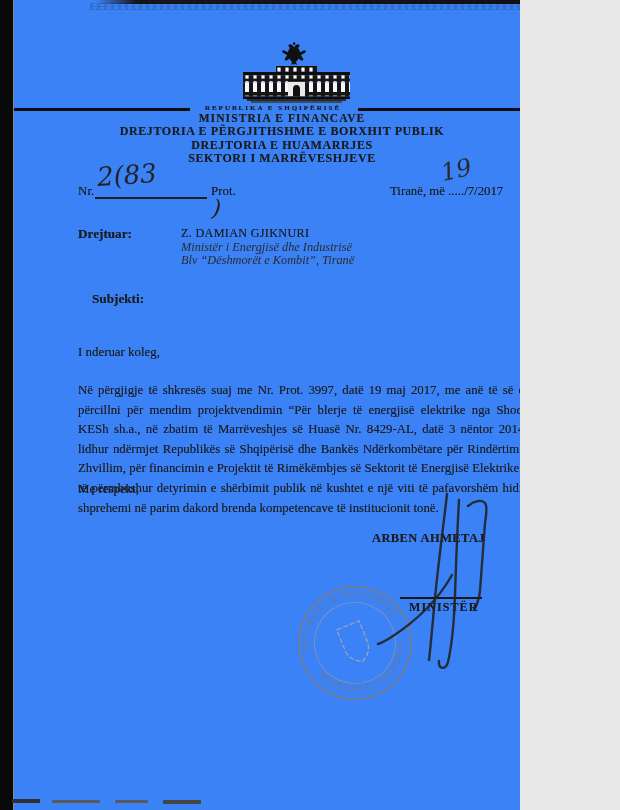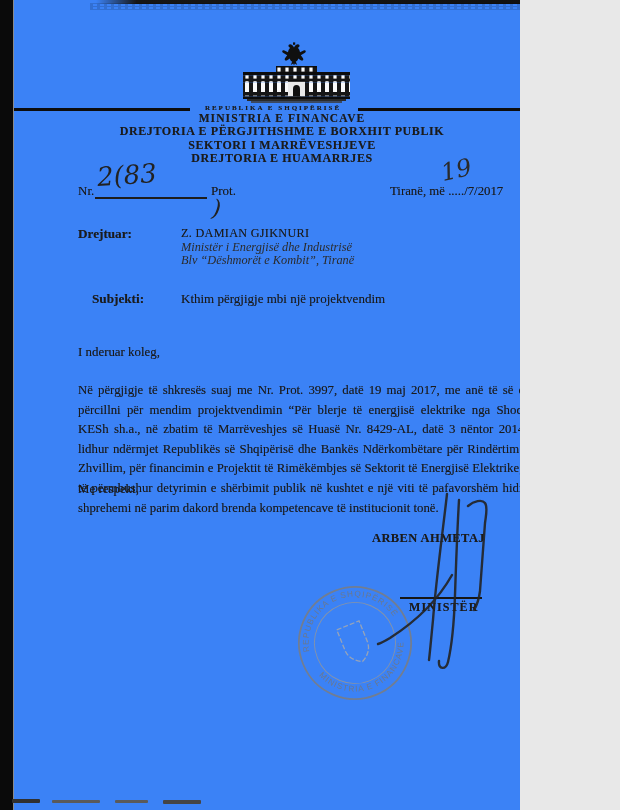--- a/index.html
+++ b/index.html
@@ -114,39 +114,38 @@
     </svg>
   </div>
 
   <div class="abs hrule hrule-left"></div>
   <div class="abs hrule hrule-right"></div>
   <div class="abs republic-small ink">REPUBLIKA E SHQIPËRISË</div>
 
   <div class="abs letterhead">
     <div class="lh-line1 ink">MINISTRIA E FINANCAVE</div>
     <div class="lh-line2 ink">DREJTORIA E PËRGJITHSHME E BORXHIT PUBLIK</div>
+    <div class="lh-line2 ink">DREJTORIA E HUAMARRJES</div>
     <div class="lh-line2 ink">SEKTORI I MARRËVESHJEVE</div>
-    <div class="lh-line2 ink">DREJTORIA E HUAMARRJES</div>
   </div>
 
   <div class="abs nr-label ink">Nr.</div>
   <div class="abs hand-number">2(83</div>
   <div class="abs nr-underline"></div>
   <div class="abs prot-label ink">Prot.</div>
   <div class="abs hand-paren">)</div>
   <div class="abs place-date ink">Tiranë, më ...../7/2017</div>
   <div class="abs hand-day">19</div>
 
   <div class="abs addr-label ink">Drejtuar:</div>
   <div class="abs addr-name ink">Z. DAMIAN GJIKNURI</div>
   <div class="abs addr-role">Ministër i Energjisë dhe Industrisë</div>
   <div class="abs addr-address">Blv “Dëshmorët e Kombit”, Tiranë</div>
 
   <div class="abs subj-label ink">Subjekti:</div>
-  <div class="abs subj-text ink">Kthim përgjigje mbi një projektvendim</div>
 
   <div class="abs salutation ink">I nderuar koleg,</div>
   <div class="abs body-par ink">Në përgjigje të shkresës suaj me Nr. Prot. 3997, datë 19 maj 2017, me anë të së cilës përcillni për mendim projektvendimin “Për blerje të energjisë elektrike nga Shoqëria KESh sh.a., në zbatim të Marrëveshjes së Huasë Nr. 8429-AL, datë 3 nëntor 2014, të lidhur ndërmjet Republikës së Shqipërisë dhe Bankës Ndërkombëtare për Rindërtim dhe Zhvillim, për financimin e Projektit të Rimëkëmbjes së Sektorit të Energjisë Elektrike, për të përmbushur detyrimin e shërbimit publik në kushtet e një viti të pafavorshëm hidrik”, shprehemi në parim dakord brenda kompetencave të institucionit tonë.</div>
   <div class="abs closing ink">Me respekt,</div>
 
   <div class="abs signer-name ink">ARBEN AHMETAJ</div>
 
   <div class="abs stamp-wrap">
     <svg width="122" height="122" viewBox="0 0 122 122">
       <defs>

